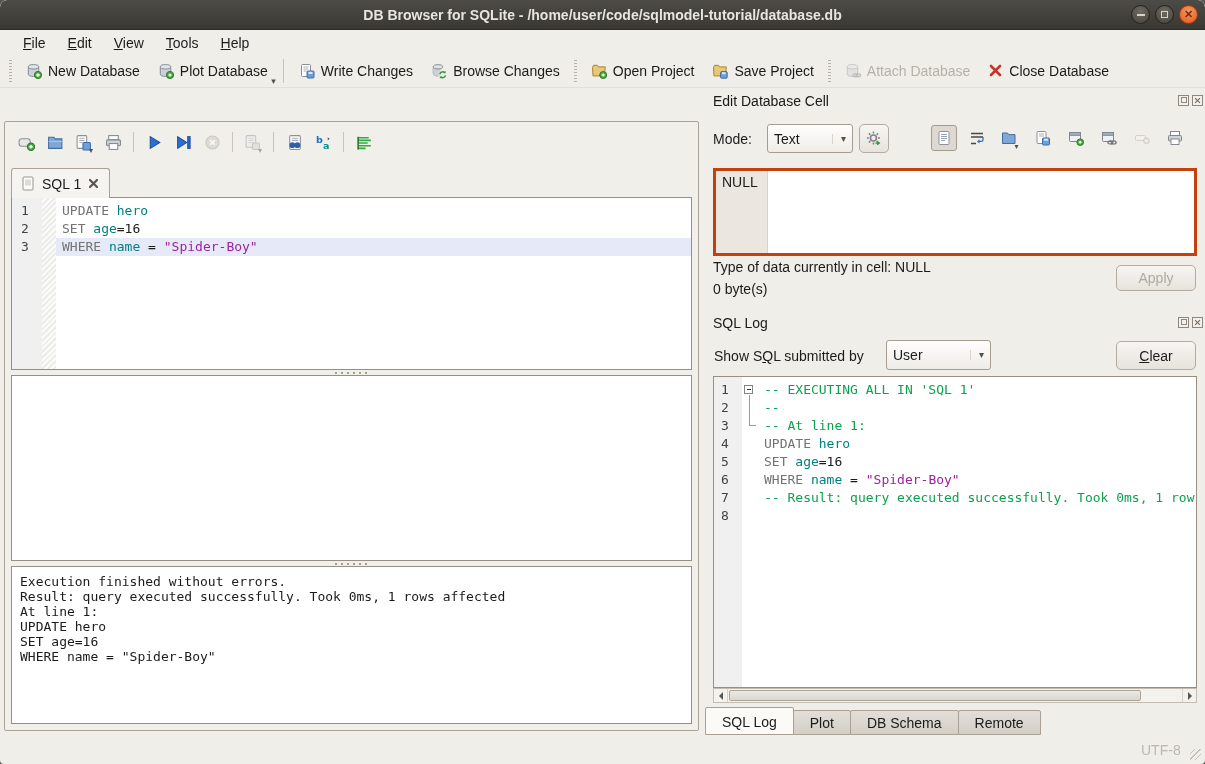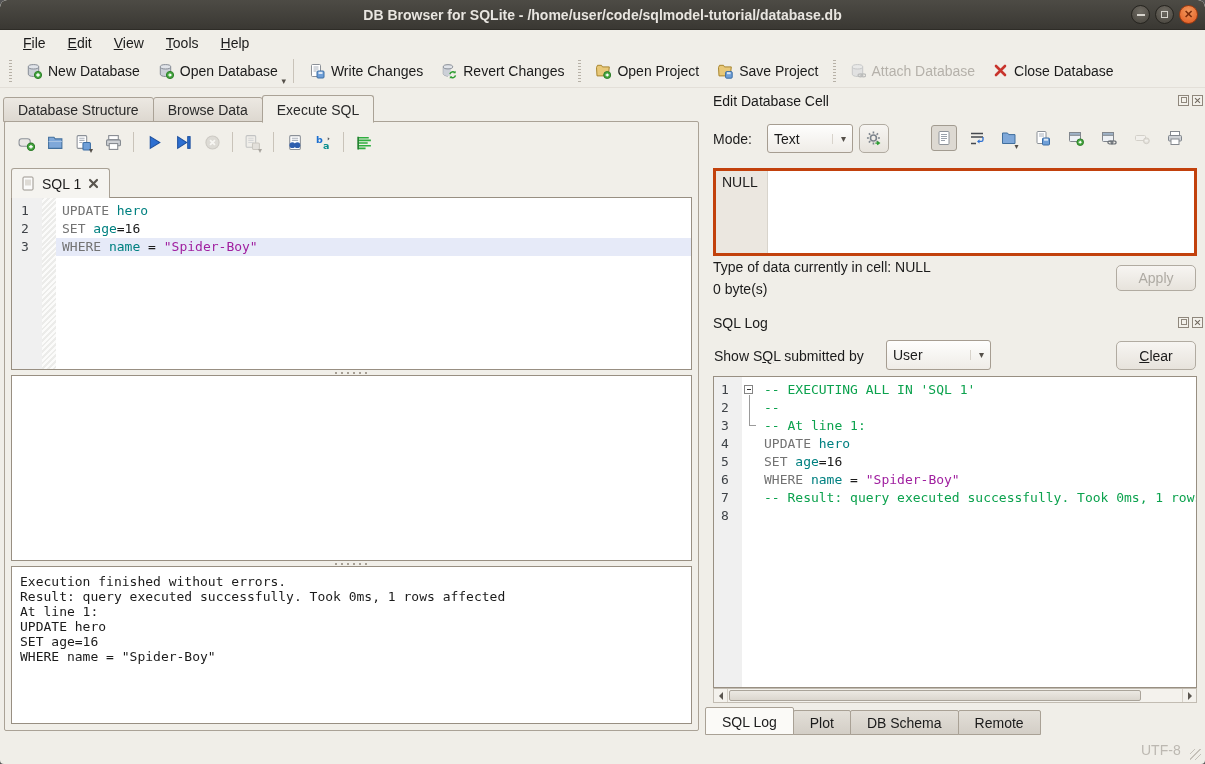--- a/index.html
+++ b/index.html
@@ -181,21 +181,21 @@
         </svg>
       <span>New Database</span>
     </div>
     <div class="tbtn">
       <svg width="16" height="16" viewBox="0 0 16 16">
           <path d="M2.3 3.8v7.4c0 1.3 2.3 2.3 5.2 2.3s5.2-1 5.2-2.3V3.8" fill="#ccd0d7" stroke="#878d96"></path>
           <ellipse cx="7.5" cy="3.8" rx="5.2" ry="2.2" fill="#e1e4e9" stroke="#878d96"></ellipse>
           <circle cx="12" cy="12" r="3.6" fill="#46a83f" stroke="#2e7d2a"></circle>
           <path d="M10.2 12h2.4M11.5 10.6l1.6 1.4-1.6 1.4" stroke="#fff" stroke-width="1.2" fill="none"></path>
         </svg>
-      <span>Open Database</span>
+      <span>Plot Database</span>
       <span class="mcaret">▾</span>
     </div>
     <span class="tsep"></span>
     <div class="tbtn">
       <svg width="16" height="16" viewBox="0 0 16 16">
           <rect x="2.5" y="1.5" width="9" height="12" rx="1" fill="#fff" stroke="#8b9097"></rect>
           <path d="M4.5 4h5M4.5 6h5M4.5 8h3" stroke="#a9b0ba"></path>
           <rect x="8" y="8" width="7" height="7" rx="1" fill="#6f9fd8" stroke="#3c6ea5"></rect>
           <rect x="9.5" y="8.8" width="4" height="2.2" fill="#dce8f5"></rect>
         </svg>
@@ -204,21 +204,21 @@
     <div class="tbtn">
       <svg width="16" height="16" viewBox="0 0 16 16">
           <path d="M2.3 3.8v6.9c0 1.3 2.1 2.3 4.7 2.3" fill="none" stroke="#878d96"></path>
           <path d="M2.3 3.8v6.9c0 1.3 2.1 2.3 4.7 2.3 1 0 1.9-.14 2.7-.38V3.8z" fill="#ccd0d7" stroke="none"></path>
           <ellipse cx="7" cy="3.8" rx="4.7" ry="2.1" fill="#e1e4e9" stroke="#878d96"></ellipse>
           <path d="M8.9 11.2a3 3 0 0 1 5-1.5" fill="none" stroke="#2f9e33" stroke-width="1.5"></path>
           <path d="M14.6 7.8v2.4h-2.4z" fill="#2f9e33"></path>
           <path d="M14.5 12.4a3 3 0 0 1-5 1.5" fill="none" stroke="#2f9e33" stroke-width="1.5"></path>
           <path d="M8.8 15.8v-2.4h2.4z" fill="#2f9e33"></path>
         </svg>
-      <span>Revert Changes</span>
+      <span>Browse Changes</span>
     </div>
     <span class="thandle"></span>
     <div class="tbtn">
       <svg width="16" height="16" viewBox="0 0 16 16">
           <path d="M1.5 4.5l1-2.2h4l1 1.6h6.8l-1 9H2z" fill="#e8c878" stroke="#a8862f"></path>
           <circle cx="12.2" cy="12" r="3.5" fill="#46a83f" stroke="#2e7d2a"></circle>
           <path d="M10.5 12h2.3M11.7 10.7l1.5 1.3-1.5 1.3" stroke="#fff" stroke-width="1.2" fill="none"></path>
         </svg>
       <span>Open Project</span>
     </div>
@@ -241,25 +241,20 @@
       <span>Attach Database</span>
     </div>
     <div class="tbtn">
       <svg width="15" height="15" viewBox="0 0 15 15">
           <path d="M3 3l9 9M12 3l-9 9" stroke="#c8342c" stroke-width="2.6" stroke-linecap="round"></path>
         </svg>
       <span>Close Database</span>
     </div>
   </div>
 
-  <div id="main-tabs">
-    <span class="mtab">Database Structure</span>
-    <span class="mtab">Browse Data</span>
-    <span class="mtab active">Execute SQL</span>
-  </div>
 
   <div id="left-group">
 
     <div id="ed-toolbar">
       <span class="ibtn">
           <svg width="17" height="17" viewBox="0 0 16 16">
             <rect x="1" y="4.5" width="10.5" height="7" rx="2.5" fill="#e9e7e3" stroke="#8d9299"></rect>
             <circle cx="12.2" cy="12" r="3.4" fill="#46a83f" stroke="#2e7d2a"></circle>
             <path d="M12.2 10.3v3.4M10.5 12h3.4" stroke="#fff" stroke-width="1.3"></path>
           </svg>

